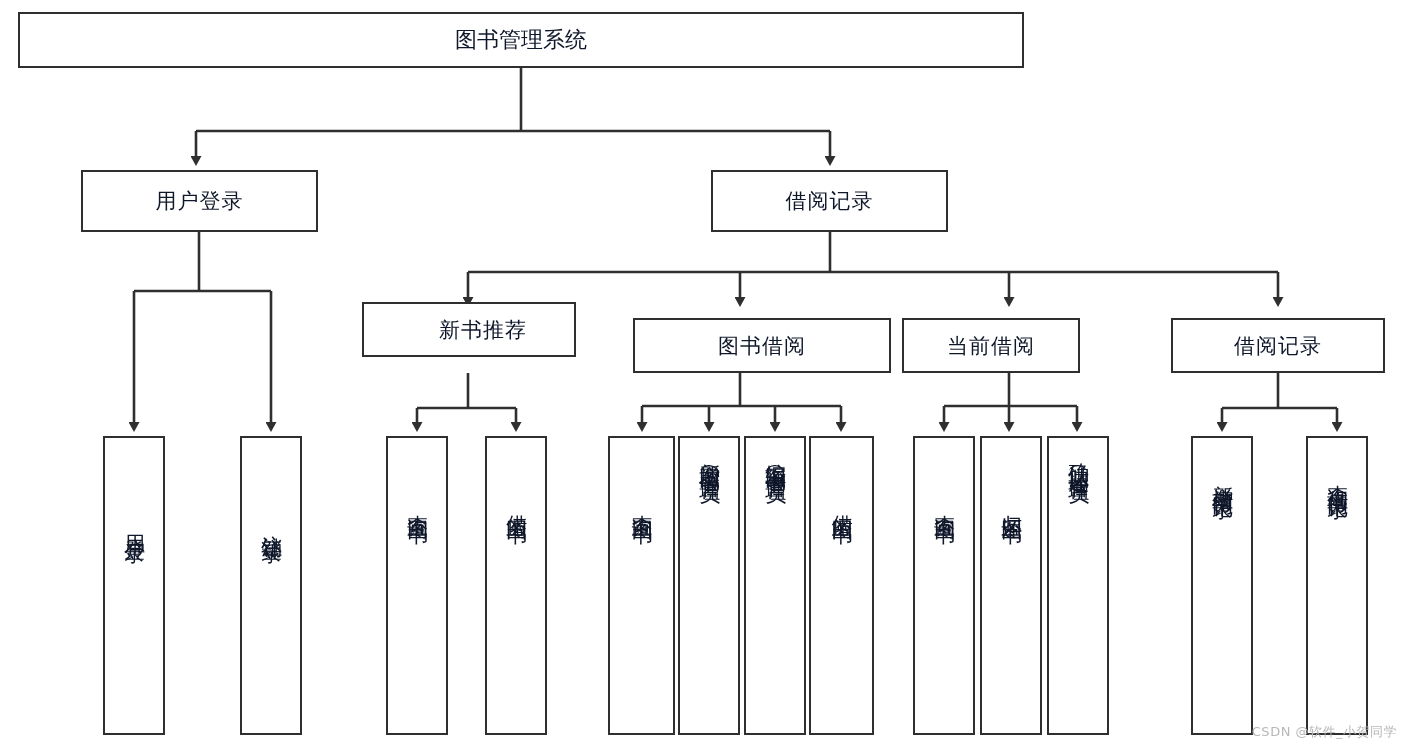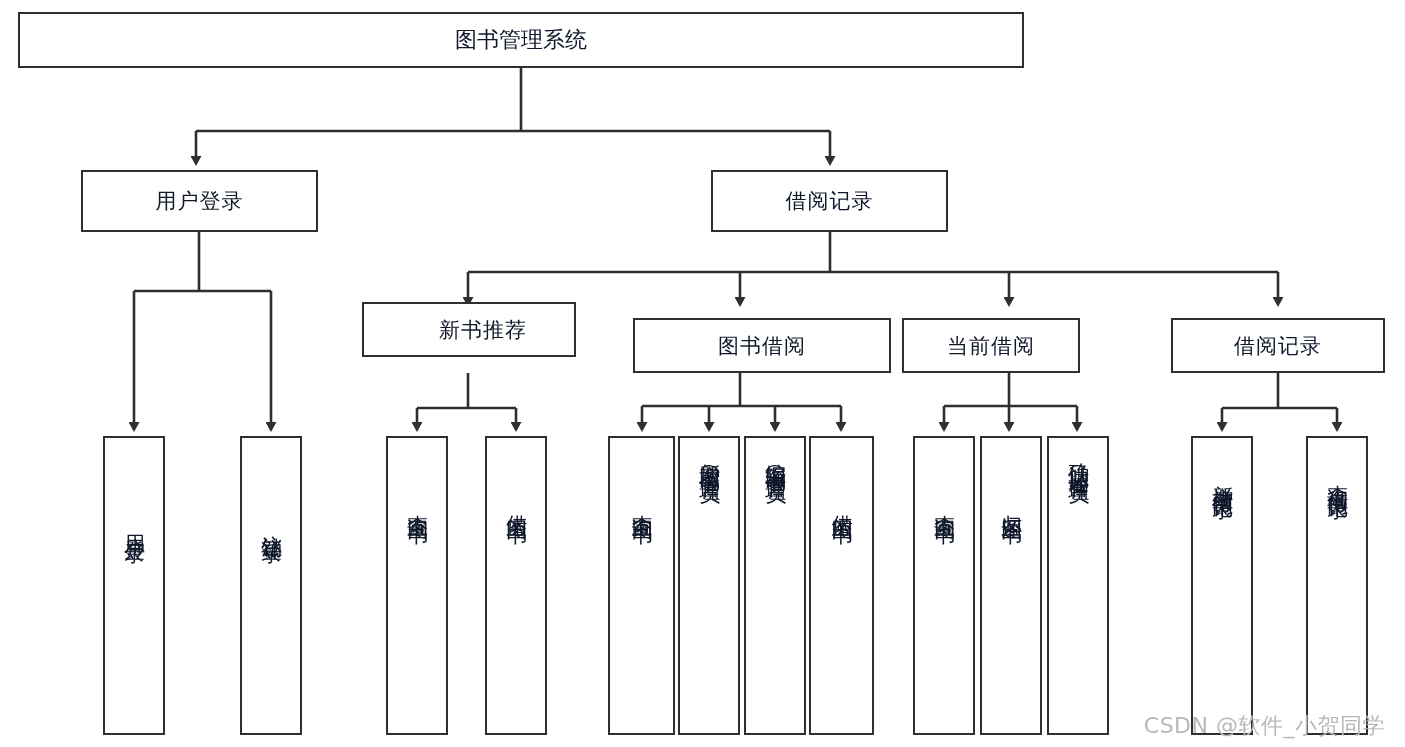--- a/index.html
+++ b/index.html
@@ -61,23 +61,23 @@
     font-size: 21px;
   }
   .node.v.mid {
     padding-top: 80px;
   }
   .node.v.mid2 {
     padding-top: 60px;
   }
   .watermark {
     position: absolute;
-    right: 20px;
+    right: 8px;
     bottom: 6px;
-    font-size: 22px;
+    font-size: 13px;
     color: #b8b8b8;
     letter-spacing: 0.5px;
     white-space: nowrap;
   }
 </style>
 </head>
 <body>
 
 <div id="canvas">
 

